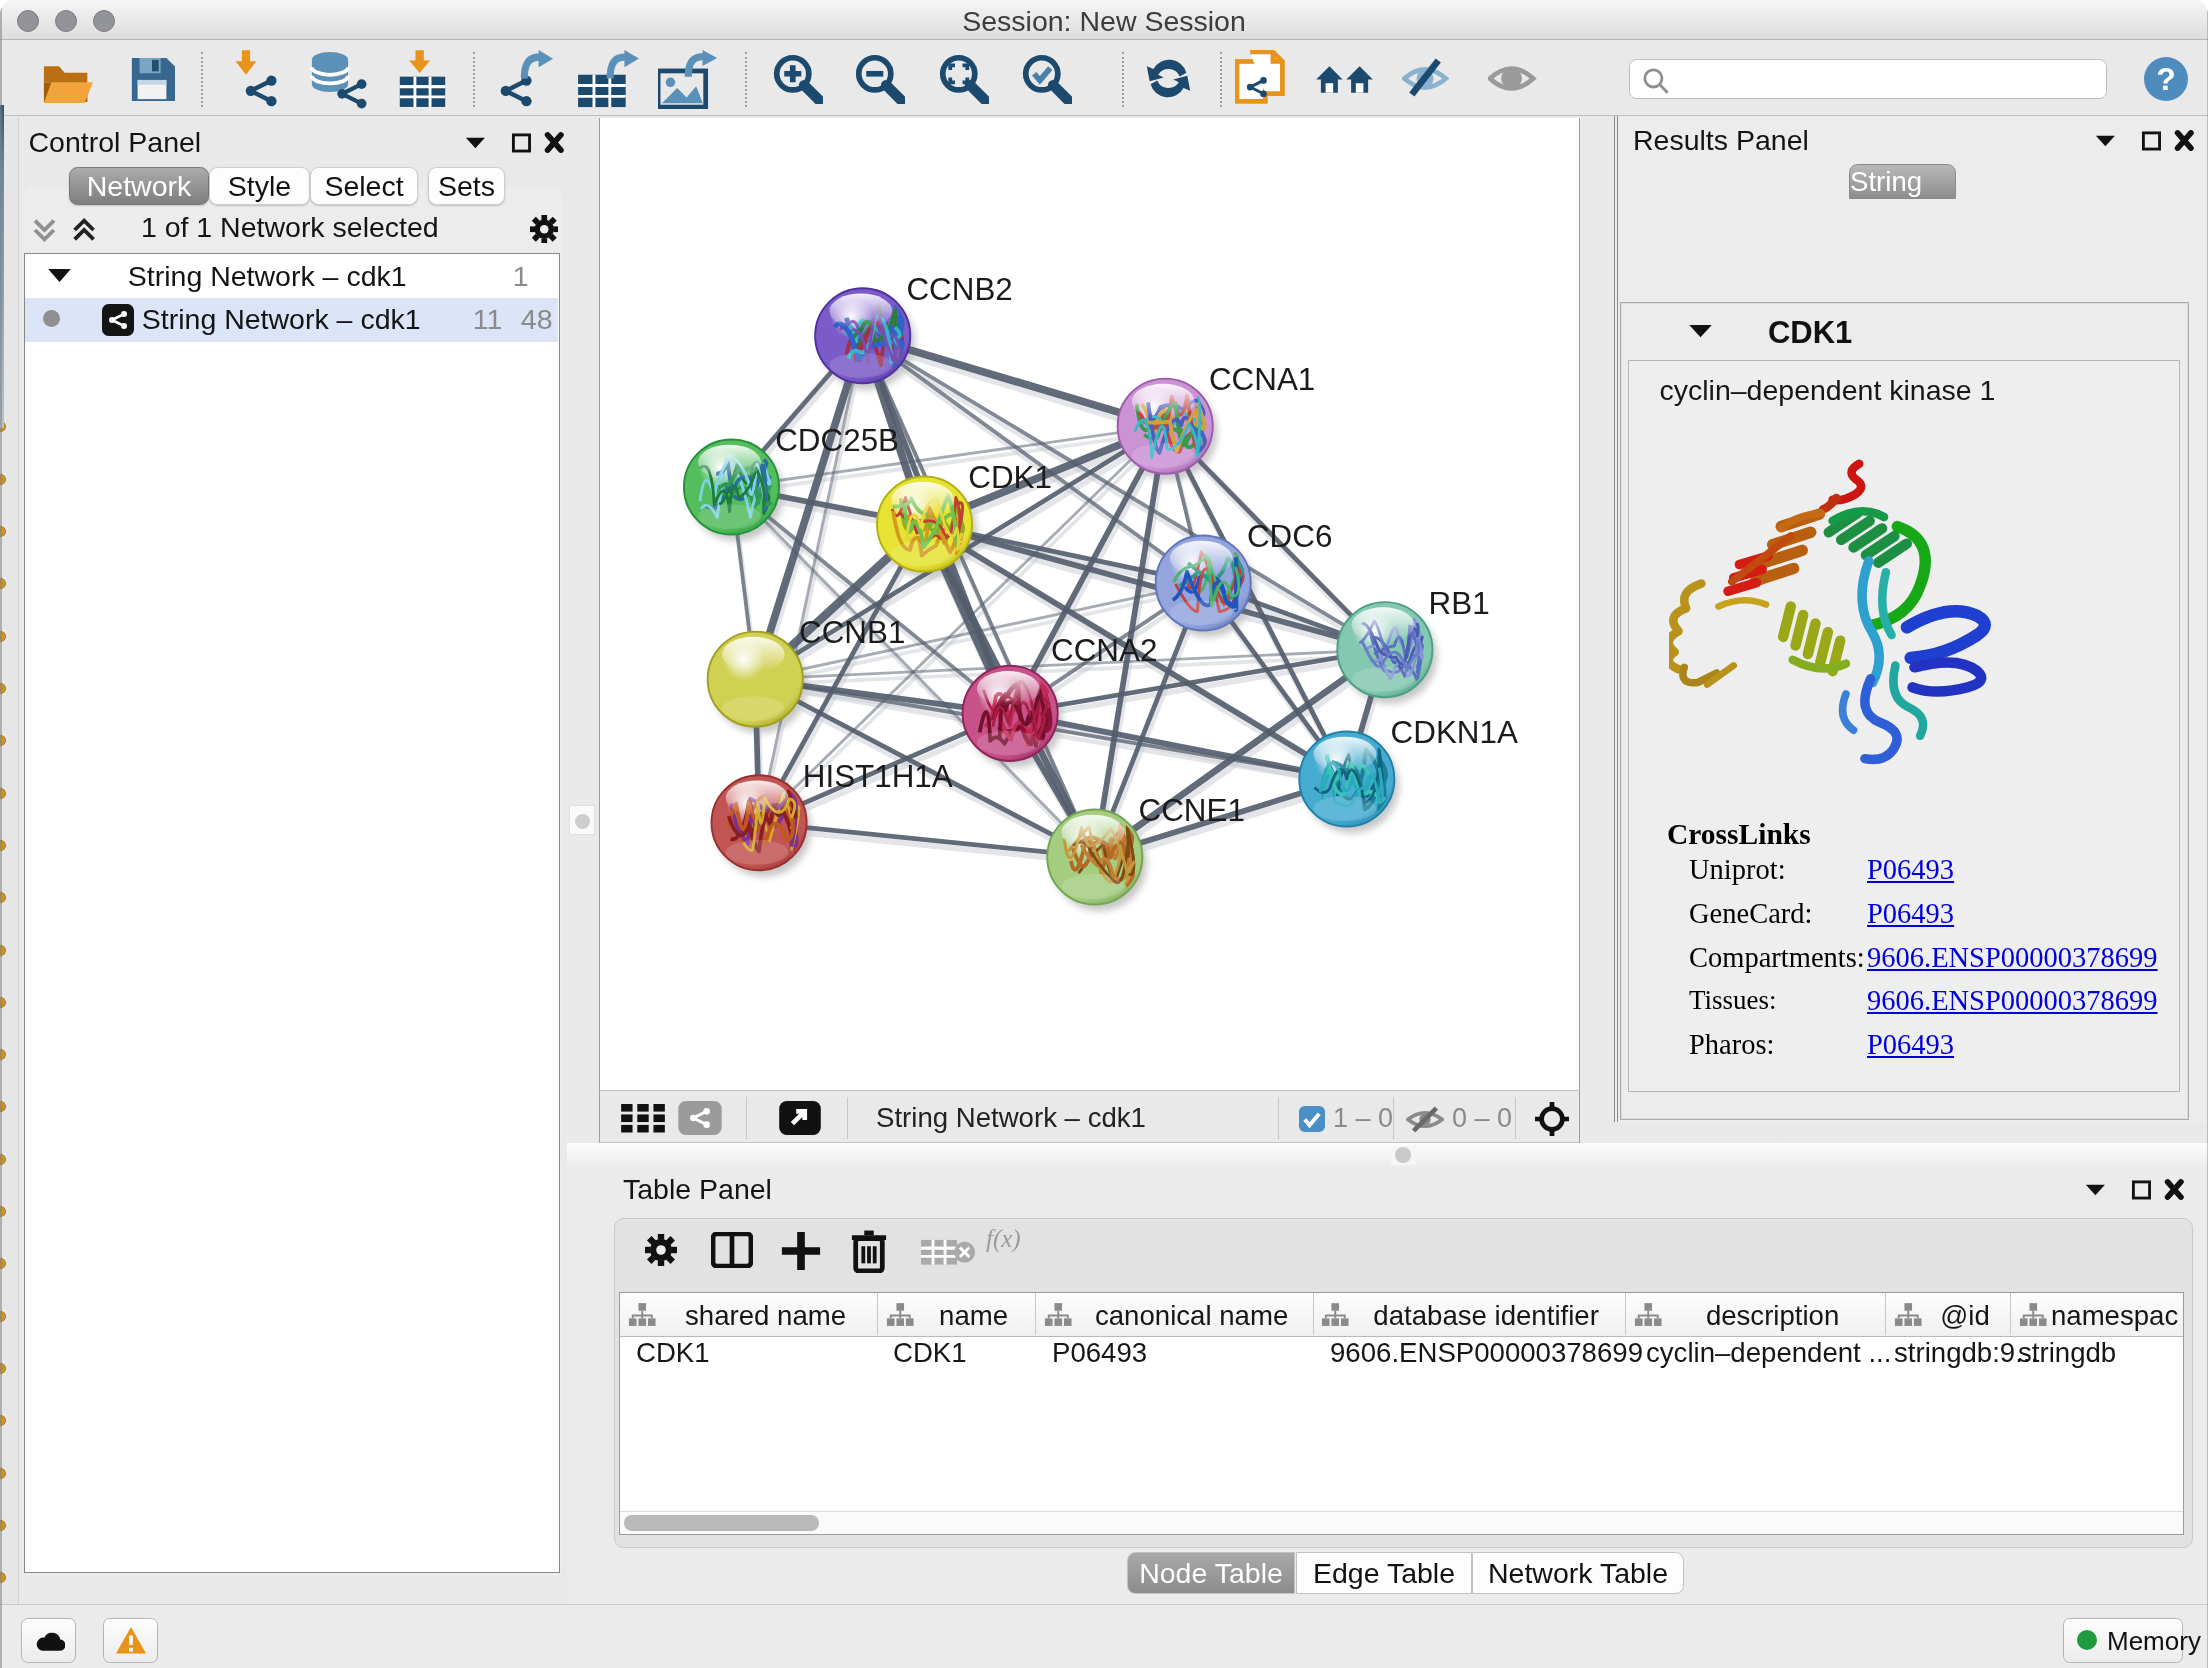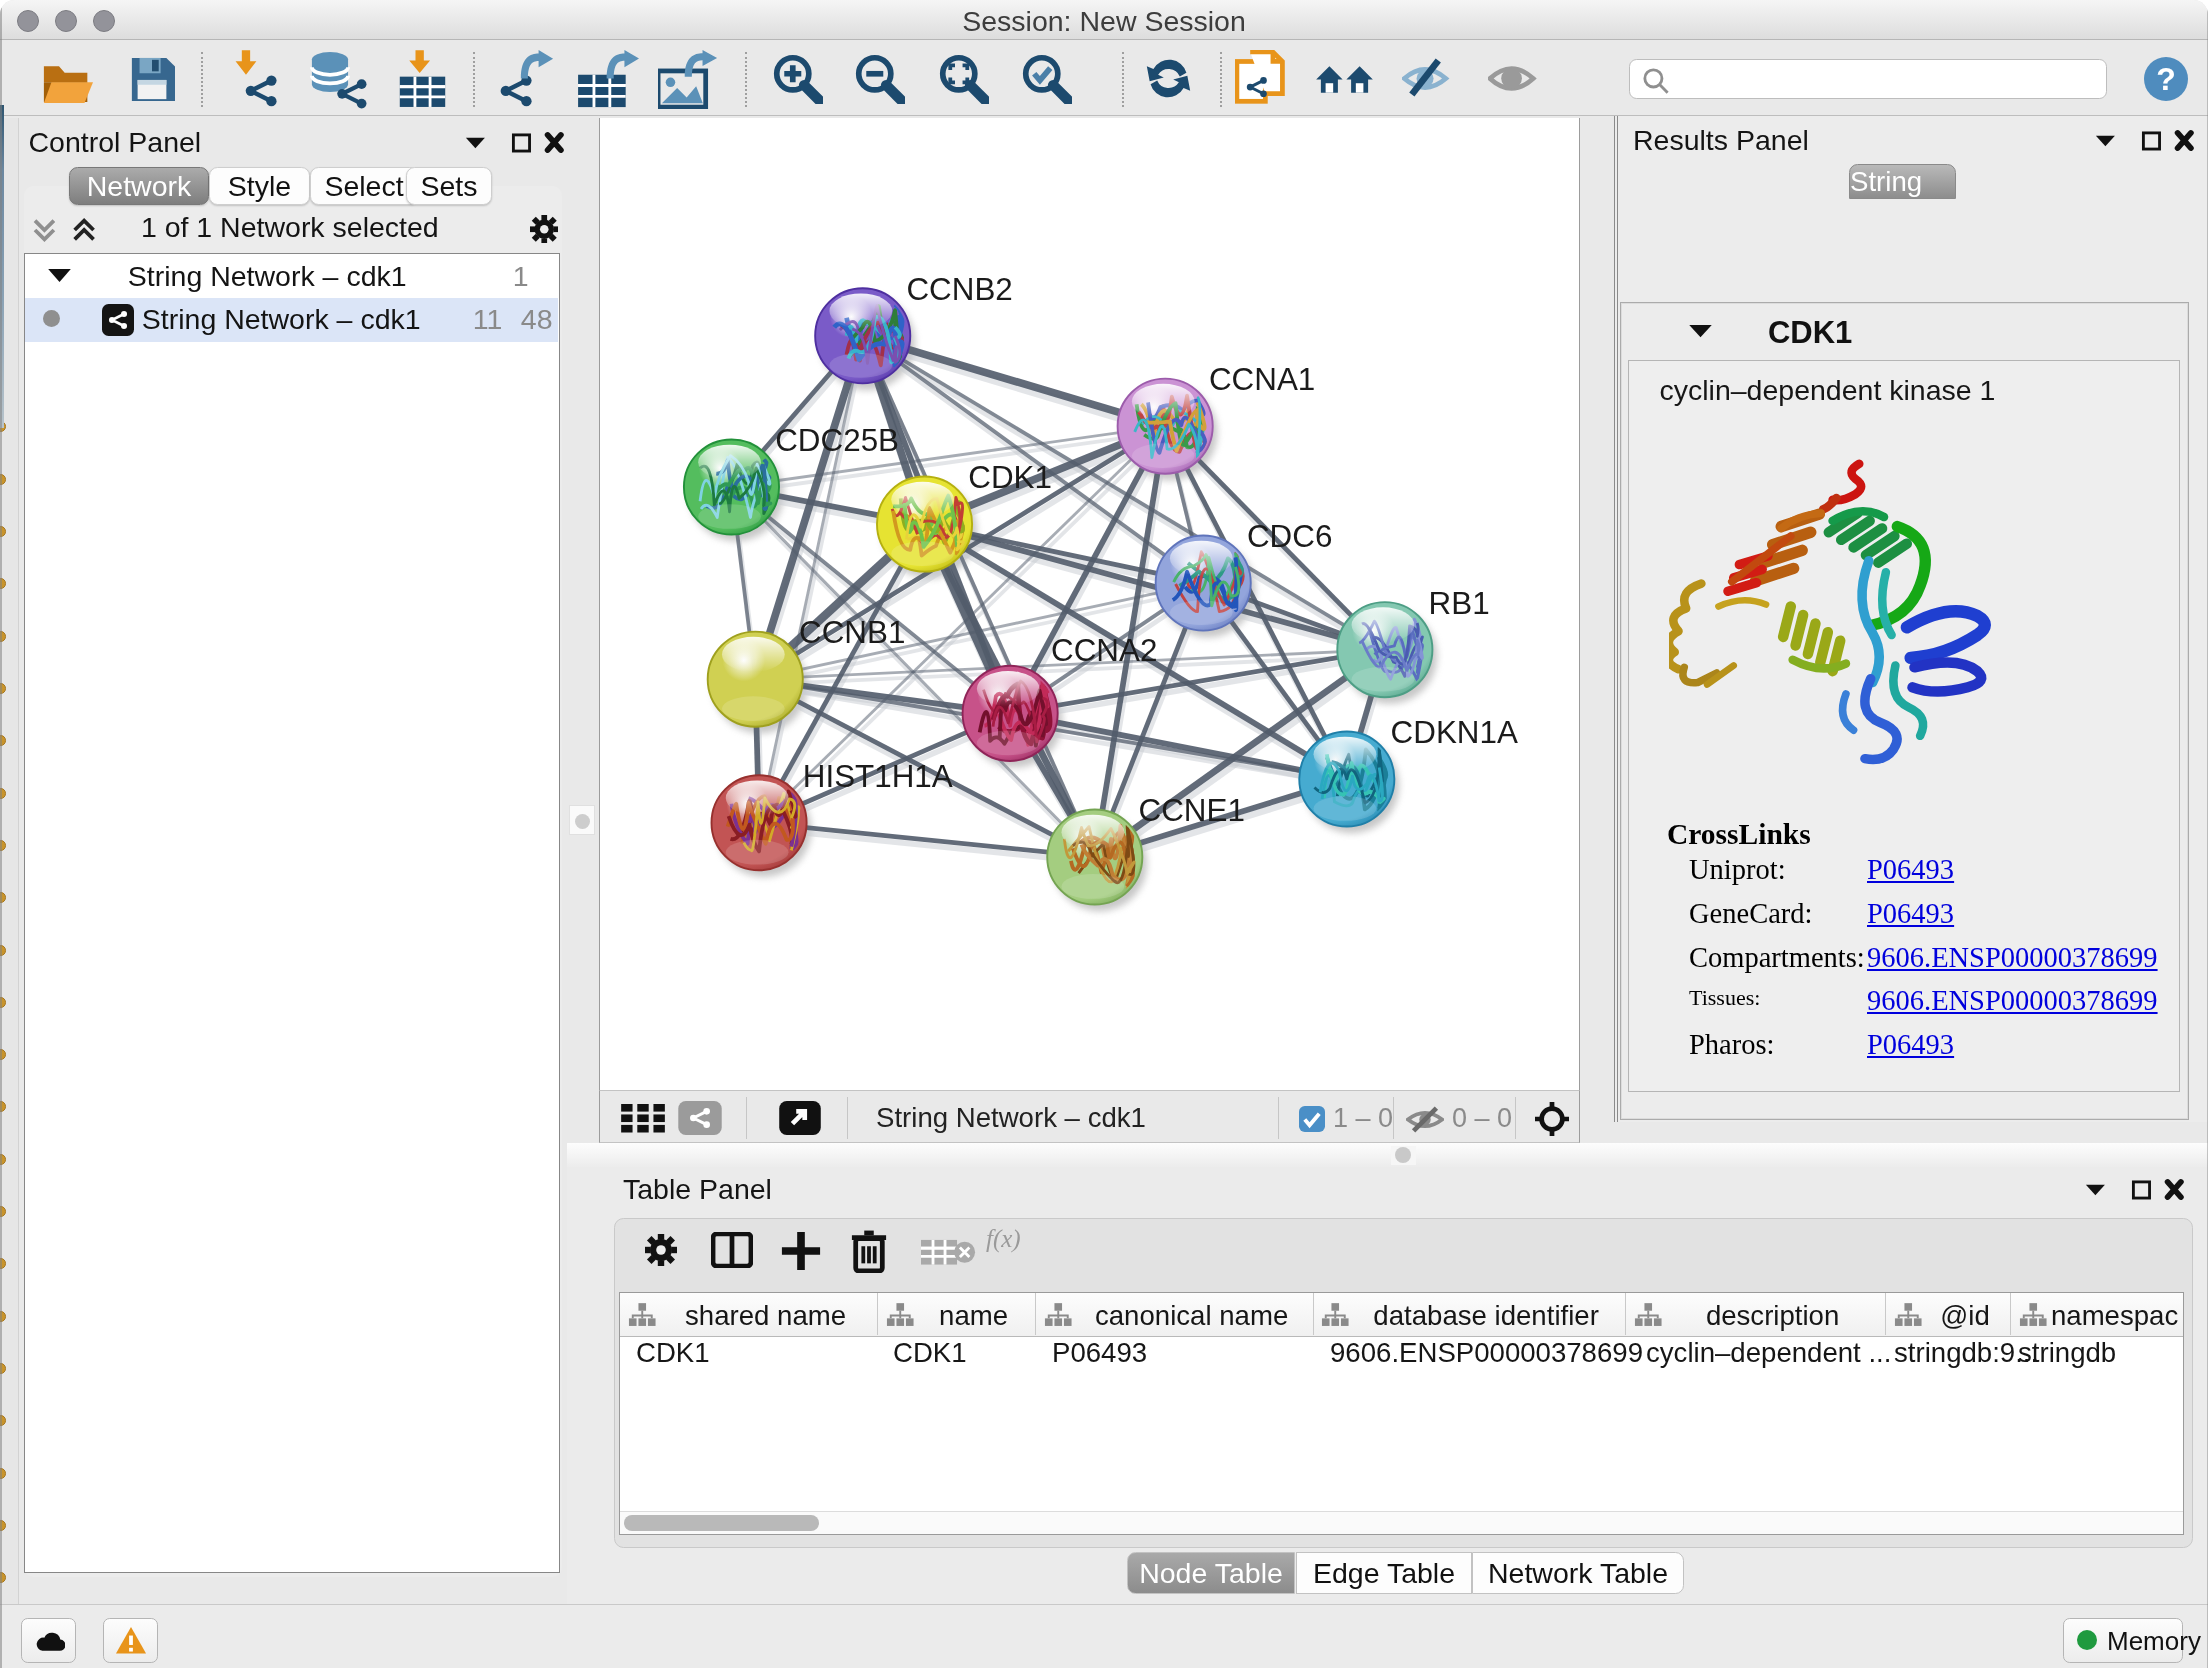--- a/index.html
+++ b/index.html
@@ -220,21 +220,21 @@
     <div class="abs" id="cpanel">
       <div class="paneltitle abs" style="left:9.5px;top:7.6px">Control Panel</div>
       <svg class="abs" style="left:445px;top:13.3px" width="114" height="23" viewBox="0 0 120 24">
         <path d="M2 7 L22 7 L12 18 Z" fill="#111"></path>
         <rect x="52" y="4" width="17" height="17" fill="none" stroke="#111" stroke-width="3"></rect>
         <path d="M88 4 L102 20 M102 4 L88 20" stroke="#111" stroke-width="6" stroke-linecap="round"></path>
       </svg>
       <div class="tab sel" style="left:50px;width:140px">Network</div>
       <div class="tab" style="left:190px;width:101px">Style</div>
       <div class="tab" style="left:291px;width:108px">Select</div>
-      <div class="tab" style="left:387px;width:86px">Sets</div>
+      <div class="tab" style="left:409px;width:77px">Sets</div>
       <div id="cp-inner"></div>
       <div id="netheader">
         <svg class="abs" style="left:7.6px;top:5.7px" width="76" height="34" viewBox="0 0 80 36">
           <path d="M4 8 l10 10 l10 -10 M4 18 l10 10 l10 -10" stroke="#8f8f8f" stroke-width="4" fill="none"></path>
           <path d="M46 18 l10 -10 l10 10 M46 28 l10 -10 l10 10" stroke="#222" stroke-width="4" fill="none"></path>
         </svg>
         <div class="abs" style="left:95px;top:3.8px;width:342px;text-align:center;font-size:28.5px;color:#141414">1 of 1 Network selected</div>
         <svg class="abs" style="left:506px;top:7.6px" width="28.5" height="28.5" viewBox="0 0 30 30">
           <rect x="-3.0" y="-3.0" width="6.0" height="6.0" fill="#111" transform="translate(27.6 15.0) rotate(0.0)"></rect>
           <rect x="-3.0" y="-3.0" width="6.0" height="6.0" fill="#111" transform="translate(23.9095454429505 23.909545442950495) rotate(45.0)"></rect>
@@ -744,21 +744,21 @@
       <path d="M212 252 q-16 36 10 46 q26 10 14 28 q-10 14 -30 10" fill="none" stroke="#2f5fd6" stroke-width="10" stroke-linecap="round" stroke-linejoin="round"></path>
       <path d="M186 268 q-10 26 8 38" fill="none" stroke="#3a80d8" stroke-width="8" stroke-linecap="round" stroke-linejoin="round"></path>
     </svg>
     <div class="abs serif" style="left:1667px;top:818px;font-size:29.5px;font-weight:bold;color:#000">CrossLinks</div>
     <div class="abs serif" style="left:1689px;top:854px;font-size:28.5px;color:#000">Uniprot:</div>
     <div class="abs serif link" style="left:1867px;top:854px;font-size:28.5px">P06493</div>
     <div class="abs serif" style="left:1689px;top:898px;font-size:28.5px;color:#000">GeneCard:</div>
     <div class="abs serif link" style="left:1867px;top:898px;font-size:28.5px">P06493</div>
     <div class="abs serif" style="left:1689px;top:942px;font-size:28.5px;color:#000">Compartments:</div>
     <div class="abs serif link" style="left:1867px;top:942px;font-size:28.5px">9606.ENSP00000378699</div>
-    <div class="abs serif" style="left:1689px;top:985px;font-size:22px;color:#000">Tissues:</div>
+    <div class="abs serif" style="left:1689px;top:985px;font-size:27px;color:#000">Tissues:</div>
     <div class="abs serif link" style="left:1867px;top:985px;font-size:28.5px">9606.ENSP00000378699</div>
     <div class="abs serif" style="left:1689px;top:1029px;font-size:28.5px;color:#000">Pharos:</div>
     <div class="abs serif link" style="left:1867px;top:1029px;font-size:28.5px">P06493</div>
     <div class="abs" id="tpanel">
       <div class="paneltitle abs" style="left:56px;top:5.7px">Table Panel</div>
       <svg class="abs" style="left:1517px;top:11.4px" width="114" height="23" viewBox="0 0 120 24">
         <path d="M2 7 L22 7 L12 18 Z" fill="#111"></path>
         <rect x="52" y="4" width="17" height="17" fill="none" stroke="#111" stroke-width="3"></rect>
         <path d="M88 4 L102 20 M102 4 L88 20" stroke="#111" stroke-width="6" stroke-linecap="round"></path>
       </svg>

